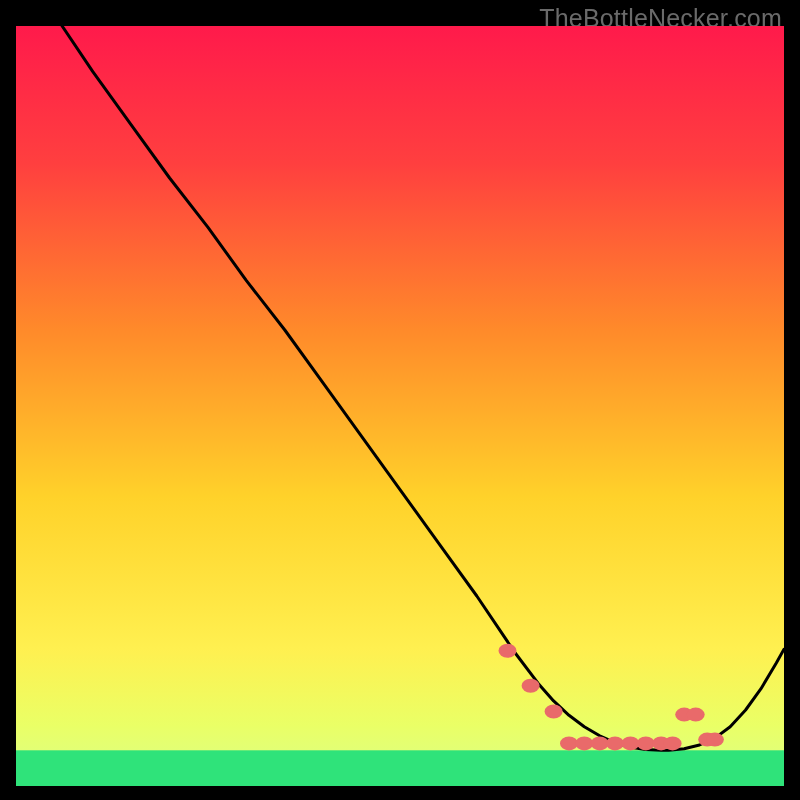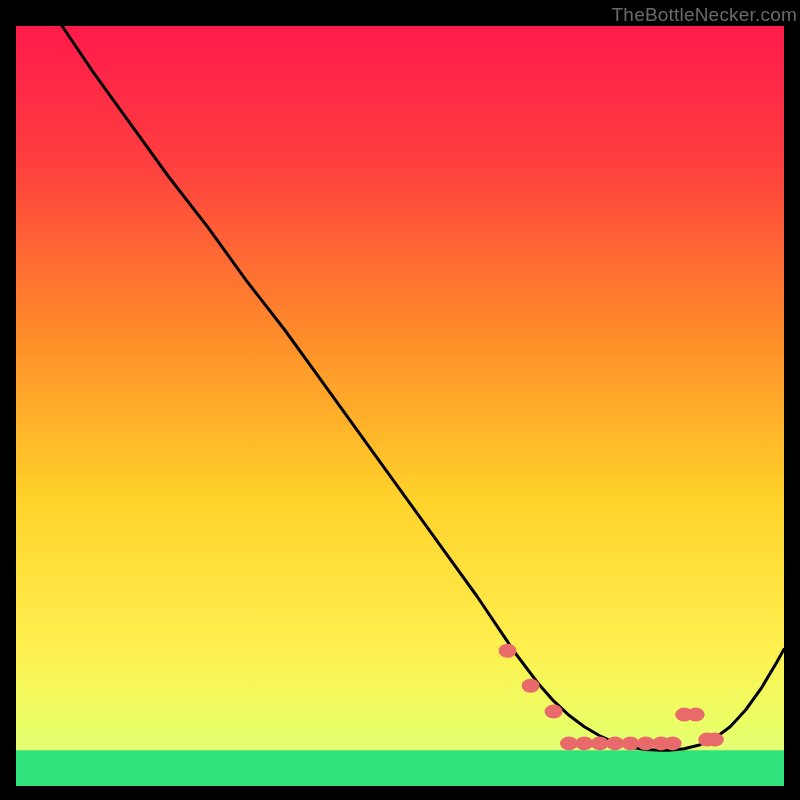--- a/index.html
+++ b/index.html
@@ -22,23 +22,23 @@
   .plot {
     position: absolute;
     left: 0;
     top: 0;
     width: 768px;
     height: 760px;
   }
   .watermark {
     position: absolute;
     top: 4px;
-    right: 3px;
+    right: 18px;
     color: #6a6a6a;
-    font-size: 19px;
+    font-size: 25px;
     font-weight: 500;
     letter-spacing: 0.2px;
   }
 </style>
 </head>
 <body>
 
 <div class="watermark">TheBottleNecker.com</div>
 
 <div class="frame">

